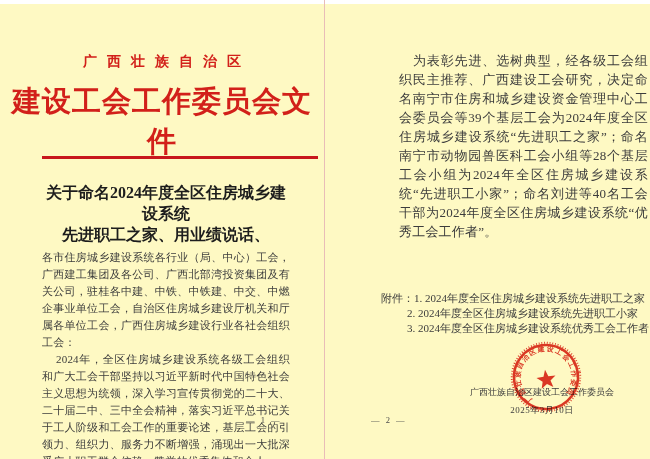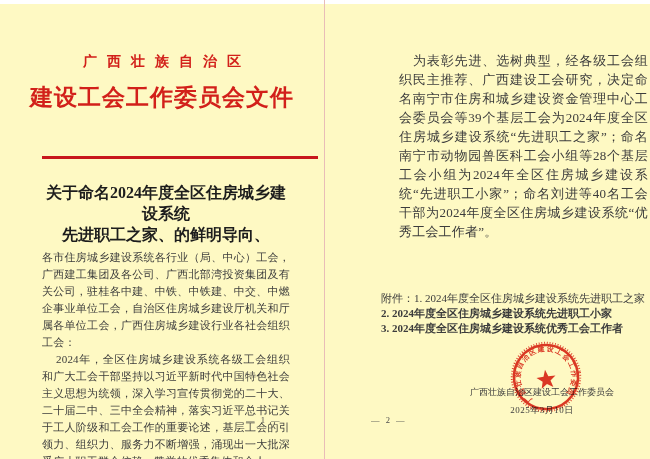--- a/index.html
+++ b/index.html
@@ -13,38 +13,38 @@
   .divider{position:absolute;left:324px;top:0;width:1px;height:459px;background:#e9bdb8;}
 
   .page{position:absolute;top:4px;height:459px;background:#fef9c3;}
   .page-left{left:0;width:324px;}
   .page-right{left:325px;width:325px;}
 
   
   .org1{position:absolute;top:49px;left:0;width:100%;box-sizing:border-box;text-align:center;
         color:var(--red);font-weight:bold;font-size:14px;letter-spacing:10px;padding-left:10px;}
   .org2{position:absolute;top:78px;left:0;width:100%;text-align:center;color:var(--red);
-        font-weight:bold;font-size:23px;letter-spacing:1px;}
+        font-weight:bold;font-size:29px;letter-spacing:1px;}
   .docnum{position:absolute;top:135px;left:0;width:100%;text-align:center;font-size:9.5px;
         color:#2b2b2b;letter-spacing:1px;}
   .rule{position:absolute;top:152px;left:42px;width:276px;height:2.5px;background:var(--rule-red);}
 
   .title{position:absolute;top:178px;left:40px;width:252px;text-align:center;font-weight:bold;
         font-size:16px;line-height:21px;color:#1d1d1d;}
 
   .body1{position:absolute;top:245px;left:42px;width:248px;font-size:11px;line-height:17px;
         color:var(--ink);text-align:justify;letter-spacing:0.2px;}
   .body1 p{margin:0;}
   .body2{position:absolute;top:47px;left:38px;width:249px;font-size:13px;line-height:19px;
         color:var(--ink);text-align:justify;letter-spacing:0.2px;margin-left:36px;}
   .body2 p{margin:0;}
   .indent{text-indent:14px;}
 
   .attach{position:absolute;top:287px;left:56px;font-size:11px;line-height:15.2px;color:var(--ink);}
-  .attach-item-shift{font-weight:bold;}
+  .attach-item-shift{margin-left:26px;}
 
   .sigblock{position:absolute;top:382px;left:142px;width:150px;text-align:center;
         font-size:9px;color:var(--ink);}
   .sig-date{margin-top:5px;letter-spacing:0.5px;}
 
   .pagenum{position:absolute;font-size:8.5px;color:#4a4a4a;letter-spacing:2px;}
   .pn1{top:411px;left:246px;}
   .pn2{top:411px;left:46px;}
 
   .seal{position:absolute;left:510px;top:341px;width:72px;height:72px;
@@ -55,21 +55,21 @@
 
 <div class="sheet">
 
   <div class="page page-left">
     <div class="org1">广西壮族自治区</div>
     <div class="org2">建设工会工作委员会文件</div>
     <div class="rule"></div>
 
     <div class="title">
       <div>关于命名2024年度全区住房城乡建设系统</div>
-      <div>先进职工之家、的鲜明导向、</div>
+      <div>先进职工之家、用业绩说话、</div>
     </div>
 
     <div class="body1">
       <p>各市住房城乡建设系统各行业（局、中心）工会，广西建工集团及各公司、广西北部湾投资集团及有关公司，驻桂各中建、中铁、中铁建、中交、中燃企事业单位工会，自治区住房城乡建设厅机关和厅属各单位工会，广西住房城乡建设行业各社会组织工会：</p>
       <p class="indent">2024年，全区住房城乡建设系统各级工会组织和广大工会干部坚持以习近平新时代中国特色社会主义思想为统领，深入学习宣传贯彻党的二十大、二十届二中、三中全会精神，落实习近平总书记关于工人阶级和工会工作的重要论述，基层工会的引领力、组织力、服务力不断增强，涌现出一大批深受广大职工群众信赖、赞誉的优秀集体和个人。</p>
     </div>
 
     <div class="pagenum pn1">— 1 —</div>
   </div>
 

